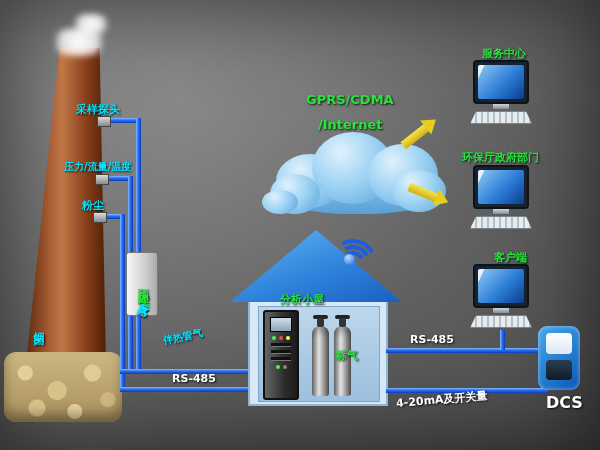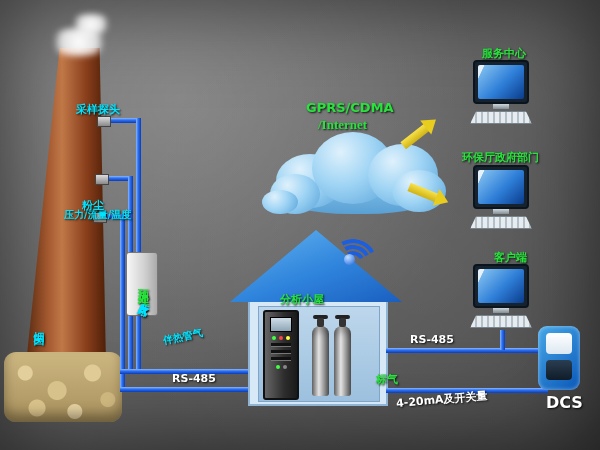--- a/index.html
+++ b/index.html
@@ -117,21 +117,21 @@
 
   <div class="abs chimney"></div>
   <div class="abs chimney-base"></div>
   <div class="lbl cyan vert" style="left:30px;top:322px;">烟囱</div>
 
   <span class="stub" style="left:97px;top:116px;"></span>
   <span class="stub" style="left:95px;top:174px;"></span>
   <span class="stub" style="left:93px;top:212px;"></span>
 
   <div class="lbl cyan" style="left:76px;top:102px;text-align:center;">采样探头</div>
-  <div class="lbl cyan" style="left:64px;top:160px;font-size:10px;margin-top:48px;">压力/流量/温度</div>
+  <div class="lbl cyan" style="left:64px;top:160px;font-size:10px;">压力/流量/温度</div>
   <div class="lbl cyan" style="left:82px;top:198px;">粉尘</div>
 
   <div class="pipe h" style="left:103px;top:118px;width:38px;"></div>
   <div class="pipe h" style="left:101px;top:176px;width:32px;"></div>
   <div class="pipe h" style="left:99px;top:214px;width:26px;"></div>
   <div class="pipe v" style="left:136px;top:118px;height:256px;"></div>
   <div class="pipe v" style="left:128px;top:176px;height:198px;"></div>
   <div class="pipe v" style="left:120px;top:214px;height:178px;"></div>
   <div class="pipe h" style="left:120px;top:369px;width:132px;"></div>
   <div class="pipe h" style="left:120px;top:387px;width:132px;"></div>
@@ -147,22 +147,22 @@
   <div class="abs" style="left:270px;top:126px;width:176px;height:94px;z-index:3;">
     <div class="cloud-base" style="left:8px;top:44px;width:160px;height:44px;"></div>
     <div class="puff" style="left:6px;top:28px;width:68px;height:54px;"></div>
     <div class="puff" style="left:42px;top:6px;width:82px;height:72px;"></div>
     <div class="puff" style="left:98px;top:18px;width:70px;height:62px;"></div>
     <div class="puff" style="left:0px;top:48px;width:50px;height:40px;"></div>
     <div class="puff" style="left:122px;top:44px;width:54px;height:42px;"></div>
   </div>
   <div class="puff abs" style="left:262px;top:190px;width:36px;height:24px;z-index:3;"></div>
 
-  <div class="lbl green" style="left:306px;top:100px;font-size:13px;">GPRS/CDMA</div>
-  <div class="lbl green" style="left:318px;top:117px;font-size:13px;font-family:Liberation Serif, serif;">/Internet</div>
+  <div class="lbl green" style="left:306px;top:92px;font-size:13px;">GPRS/CDMA</div>
+  <div class="lbl green" style="left:318px;top:117px;font-size:13px;">/Internet</div>
 
   <div class="yarrow" style="left:400px;top:132px;transform:rotate(-38deg);"></div>
   <div class="yarrow" style="left:408px;top:188px;transform:rotate(22deg);"></div>
 
   <span class="wifi-arc" style="left:341px;top:251px;width:16px;height:16px;transform:rotate(16deg);"></span>
   <span class="wifi-arc" style="left:335px;top:245px;width:28px;height:28px;transform:rotate(16deg);"></span>
   <span class="wifi-arc" style="left:329px;top:239px;width:40px;height:40px;transform:rotate(16deg);"></span>
   <span class="wifi-ball" style="left:344px;top:254px;"></span>
 
   <div class="abs roof"></div>
@@ -187,21 +187,21 @@
   </div>
 
   <div class="cyl" style="left:312px;top:326px;">
     <span class="knob"></span>
       <span class="valve"></span>
   </div>
   <div class="cyl" style="left:334px;top:326px;">
     <span class="knob"></span>
       <span class="valve"></span>
   </div>
-  <div class="lbl green" style="left:336px;top:372px;z-index:6;padding-left:40px;">标气</div>
+  <div class="lbl green" style="left:336px;top:348px;z-index:6;">标气</div>
 
   <div class="pipe h" style="left:386px;top:348px;width:158px;"></div>
   <div class="pipe v" style="left:500px;top:330px;height:20px;"></div>
   <div class="pipe h" style="left:386px;top:388px;width:162px;"></div>
 
   <div class="lbl white" style="left:410px;top:333px;">RS-485</div>
   <div class="lbl white" style="left:396px;top:392px;transform:rotate(-5deg);">4-20mA及开关量</div>
 
   <div class="lbl green" style="left:482px;top:46px;">服务中心</div>
   <div class="pc" style="left:466px;top:60px;">

